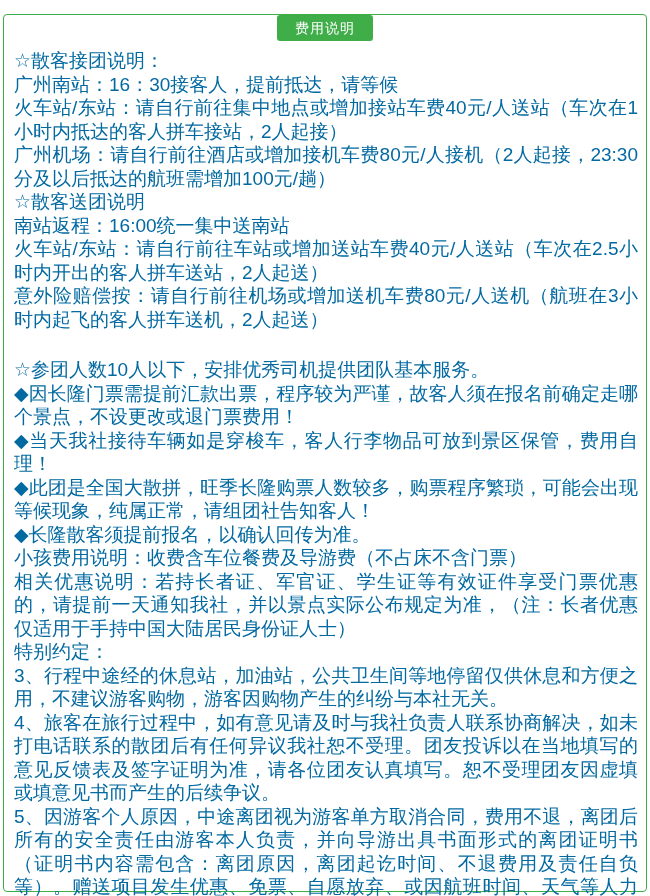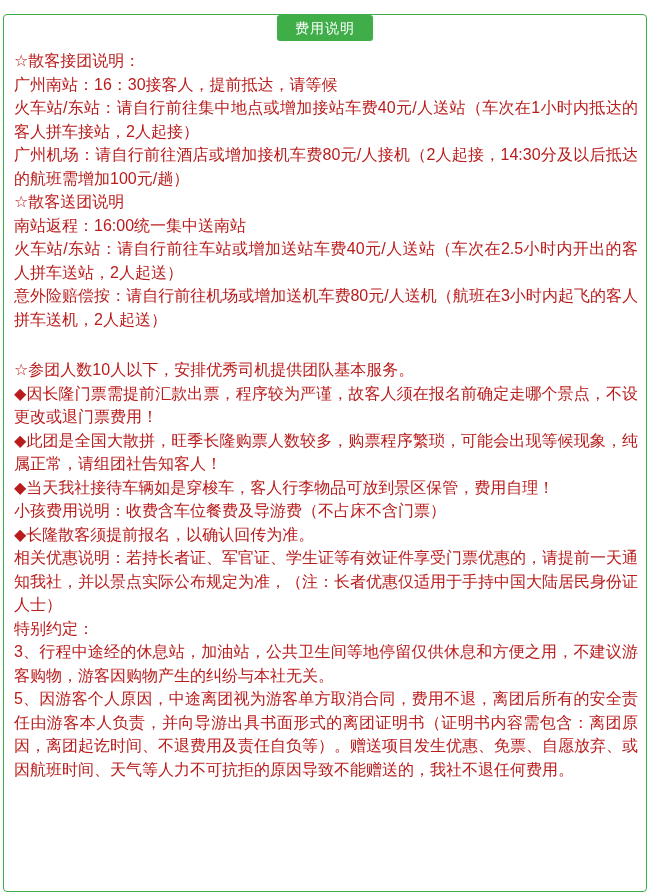--- a/index.html
+++ b/index.html
@@ -47,23 +47,23 @@
   }
   .content {
     position: absolute;
     left: 0;
     top: 28px;
     width: 644px;
     padding: 6px 10px 0 10px;
     box-sizing: border-box;
   }
   .line {
-    font-size: 16px;
+    font-size: 19px;
     line-height: 23.5px;
-    color: #b91c1c;
+    color: #0369a1;
     text-align: justify;
     margin: 0;
     padding: 0;
     letter-spacing: 0px;
   }
   .spacer {
     height: 23px;
   }
   .spacer-small {
     height: 4px;
@@ -73,38 +73,39 @@
 <body>
 
 <div class="page">
   <div class="panel">
     <div class="title-tab">费用说明</div>
     <div class="content">
 
       <p class="line">☆散客接团说明：</p>
       <p class="line">广州南站：16：30接客人，提前抵达，请等候</p>
       <p class="line">火车站/东站：请自行前往集中地点或增加接站车费40元/人送站（车次在1小时内抵达的客人拼车接站，2人起接）</p>
-      <p class="line">广州机场：请自行前往酒店或增加接机车费80元/人接机（2人起接，14:30分及以后抵达的航班需增加100元/趟）</p>
+      <p class="line">广州机场：请自行前往酒店或增加接机车费80元/人接机（2人起接，23:30分及以后抵达的航班需增加100元/趟）</p>
 
       <p class="line">☆散客送团说明</p>
       <p class="line">南站返程：16:00统一集中送南站</p>
       <p class="line">火车站/东站：请自行前往车站或增加送站车费40元/人送站（车次在2.5小时内开出的客人拼车送站，2人起送）</p>
       <p class="line">意外险赔偿按：请自行前往机场或增加送机车费80元/人送机（航班在3小时内起飞的客人拼车送机，2人起送）</p>
 
       <div class="spacer"></div>
       <div class="spacer-small"></div>
 
       <p class="line">☆参团人数10人以下，安排优秀司机提供团队基本服务。</p>
       <p class="line">◆因长隆门票需提前汇款出票，程序较为严谨，故客人须在报名前确定走哪个景点，不设更改或退门票费用！</p>
+      <p class="line">◆当天我社接待车辆如是穿梭车，客人行李物品可放到景区保管，费用自理！</p>
       <p class="line">◆此团是全国大散拼，旺季长隆购票人数较多，购票程序繁琐，可能会出现等候现象，纯属正常，请组团社告知客人！</p>
-      <p class="line">◆当天我社接待车辆如是穿梭车，客人行李物品可放到景区保管，费用自理！</p>
+      <p class="line">◆长隆散客须提前报名，以确认回传为准。</p>
       <p class="line">小孩费用说明：收费含车位餐费及导游费（不占床不含门票）</p>
-      <p class="line">◆长隆散客须提前报名，以确认回传为准。</p>
       <p class="line">相关优惠说明：若持长者证、军官证、学生证等有效证件享受门票优惠的，请提前一天通知我社，并以景点实际公布规定为准，（注：长者优惠仅适用于手持中国大陆居民身份证人士）</p>
 
       <p class="line">特别约定：</p>
 
       <p class="line">3、行程中途经的休息站，加油站，公共卫生间等地停留仅供休息和方便之用，不建议游客购物，游客因购物产生的纠纷与本社无关。</p>
+      <p class="line">4、旅客在旅行过程中，如有意见请及时与我社负责人联系协商解决，如未打电话联系的散团后有任何异议我社恕不受理。团友投诉以在当地填写的意见反馈表及签字证明为准，请各位团友认真填写。恕不受理团友因虚填或填意见书而产生的后续争议。</p>
       <p class="line">5、因游客个人原因，中途离团视为游客单方取消合同，费用不退，离团后所有的安全责任由游客本人负责，并向导游出具书面形式的离团证明书（证明书内容需包含：离团原因，离团起讫时间、不退费用及责任自负等）。赠送项目发生优惠、免票、自愿放弃、或因航班时间、天气等人力不可抗拒的原因导致不能赠送的，我社不退任何费用。</p>
 
     </div>
   </div>
 </div>
 
 </body></html>

